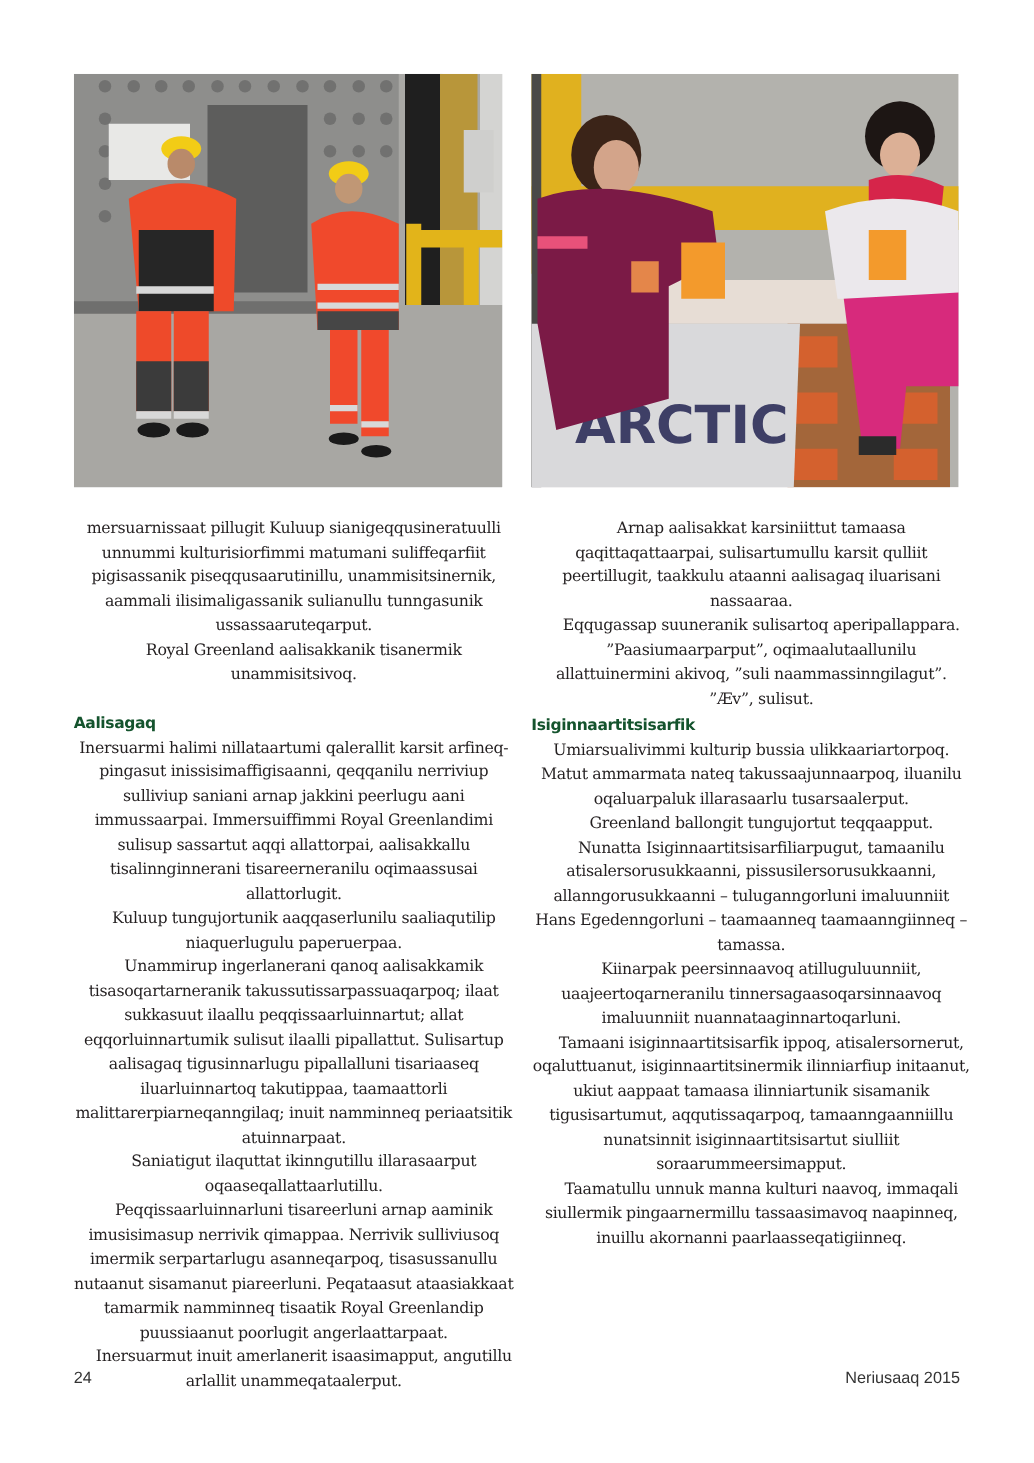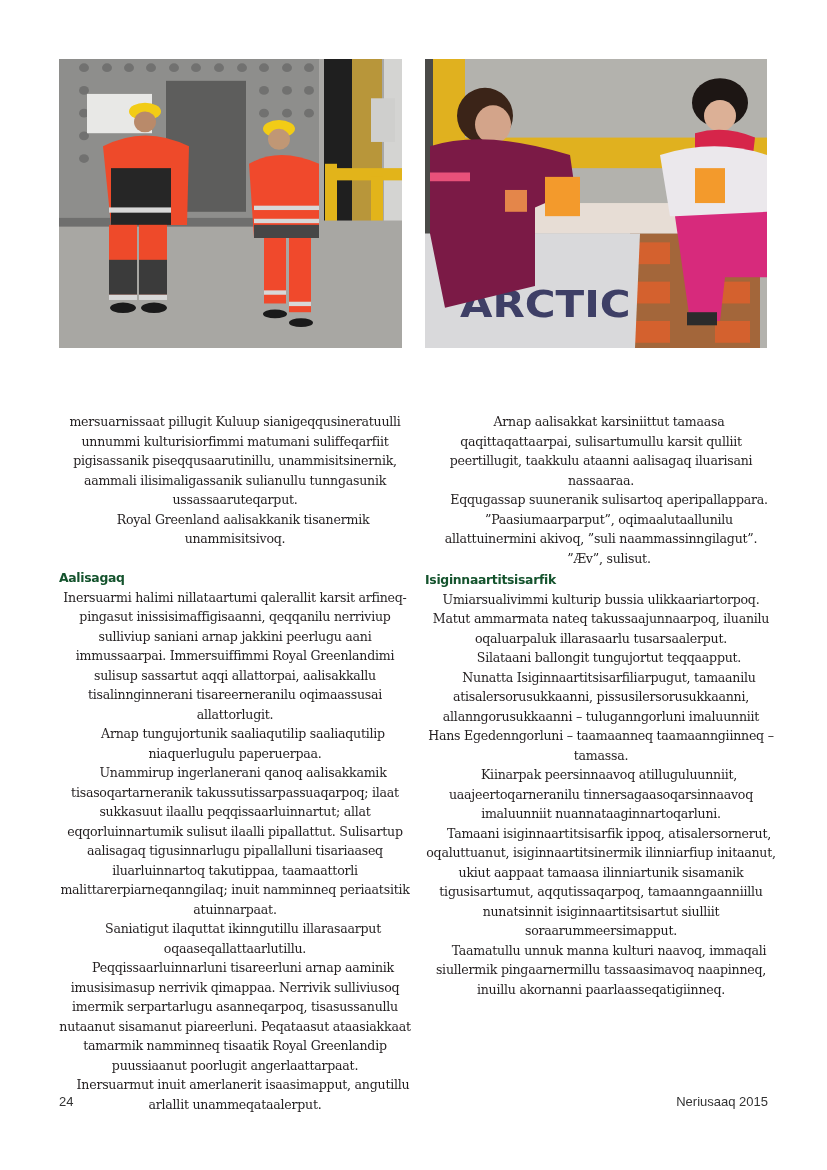--- a/index.html
+++ b/index.html
@@ -1,20 +1,20 @@
 <!DOCTYPE html>
 <html><head>
 <meta charset="utf-8">
 <style>
   html, body { margin: 0; padding: 0; }
   body {
     width: 827px; height: 1170px; background: #ffffff; position: relative; overflow: hidden;
     font-family: "DejaVu Serif", serif; color: #231f20;
   }
-  .photo { position: absolute; top: 59px; height: 289px; overflow: hidden; }
+  .photo { position: absolute; top: 59px; height: 331px; overflow: hidden; }
   .photo-left { left: 59px; width: 343px; }
   .photo-right { left: 425px; width: 342px; }
   .photo svg { display: block; width: 100%; height: 100%; }
 
   .col { position: absolute; top: 412px; width: 352px; font-size: 12.6px; line-height: 19.5px; letter-spacing: -0.25px; }
   .col-left { left: 59px; }
   .col-right { left: 425px; }
   .col p { margin: 0; text-indent: 16px; text-align: center; }
   .col p.noindent { text-indent: 0; }
   .col h3 {
@@ -133,35 +133,35 @@
     <path d="M250 180 L342 175 L342 250 L300 250 L295 300 L265 300 Z" fill="#d72a7c"></path>
     <rect x="262" y="290" width="30" height="15" fill="#2b2b2b"></rect>
   </svg>
 </div>
 
 <div class="col col-left">
   <p class="noindent">mersuarnissaat pillugit Kuluup sianigeqqusineratuulli unnummi kulturisiorfimmi matumani suliffeqarfiit pigisassanik piseqqusaarutinillu, unammisitsinernik, aammali ilisimaligassanik sulianullu tunngasunik ussassaaruteqarput.</p>
   <p>Royal Greenland aalisakkanik tisanermik unammisitsivoq.</p>
   <h3>Aalisagaq</h3>
   <p class="noindent">Inersuarmi halimi nillataartumi qalerallit karsit arfineq-pingasut inissisimaffigisaanni, qeqqanilu nerriviup sulliviup saniani arnap jakkini peerlugu aani immussaarpai. Immersuiffimmi Royal Greenlandimi sulisup sassartut aqqi allattorpai, aalisakkallu tisalinnginnerani tisareerneranilu oqimaassusai allattorlugit.</p>
-  <p>Arnap tungujortunik saaliaqutilip saaliaqutilip niaquerlugulu paperuerpaa.</p>
+  <p>Kuluup tungujortunik aaqqaserlunilu saaliaqutilip niaquerlugulu paperuerpaa.</p>
   <p>Unammirup ingerlanerani qanoq aalisakkamik tisasoqartarneranik takussutissarpassuaqarpoq; ilaat sukkasuut ilaallu peqqissaarluinnartut; allat eqqorluinnartumik sulisut ilaalli pipallattut. Sulisartup aalisagaq tigusinnarlugu pipallalluni tisariaaseq iluarluinnartoq takutippaa, taamaattorli malittarerpiarneqanngilaq; inuit namminneq periaatsitik atuinnarpaat.</p>
   <p>Saniatigut ilaquttat ikinngutillu illarasaarput oqaaseqallattaarlutillu.</p>
   <p>Peqqissaarluinnarluni tisareerluni arnap aaminik imusisimasup nerrivik qimappaa. Nerrivik sulliviusoq imermik serpartarlugu asanneqarpoq, tisasussanullu nutaanut sisamanut piareerluni. Peqataasut ataasiakkaat tamarmik namminneq tisaatik Royal Greenlandip puussiaanut poorlugit angerlaattarpaat.</p>
   <p>Inersuarmut inuit amerlanerit isaasimapput, angutillu arlallit unammeqataalerput.</p>
 </div>
 
 <div class="col col-right">
   <p>Arnap aalisakkat karsiniittut tamaasa qaqittaqattaarpai, sulisartumullu karsit qulliit peertillugit, taakkulu ataanni aalisagaq iluarisani nassaaraa.</p>
   <p>Eqqugassap suuneranik sulisartoq aperipallappara.</p>
   <p>”Paasiumaarparput”, oqimaalutaallunilu allattuinermini akivoq, ”suli naammassinngilagut”.</p>
   <p>”Æv”, sulisut.</p>
   <h3>Isiginnaartitsisarfik</h3>
   <p class="noindent">Umiarsualivimmi kulturip bussia ulikkaariartorpoq. Matut ammarmata nateq takussaajunnaarpoq, iluanilu oqaluarpaluk illarasaarlu tusarsaalerput.</p>
-  <p>Silataani ballongit tungujortut teqqaapput.</p>
+  <p>Greenland ballongit tungujortut teqqaapput.</p>
   <p>Nunatta Isiginnaartitsisarfiliarpugut, tamaanilu atisalersorusukkaanni, pissusilersorusukkaanni, allanngorusukkaanni – tuluganngorluni imaluunniit Hans Egedenngorluni – taamaanneq taamaanngiinneq – tamassa.</p>
   <p>Kiinarpak peersinnaavoq atilluguluunniit, uaajeertoqarneranilu tinnersagaasoqarsinnaavoq imaluunniit nuannataaginnartoqarluni.</p>
   <p>Tamaani isiginnaartitsisarfik ippoq, atisalersornerut, oqaluttuanut, isiginnaartitsinermik ilinniarfiup initaanut, ukiut aappaat tamaasa ilinniartunik sisamanik tigusisartumut, aqqutissaqarpoq, tamaanngaanniillu nunatsinnit isiginnaartitsisartut siulliit soraarummeersimapput.</p>
   <p>Taamatullu unnuk manna kulturi naavoq, immaqali siullermik pingaarnermillu tassaasimavoq naapinneq, inuillu akornanni paarlaasseqatigiinneq.</p>
 </div>
 
 <div class="footer footer-left">24</div>
 <div class="footer footer-right">Neriusaaq 2015</div>
 
 </body></html>

